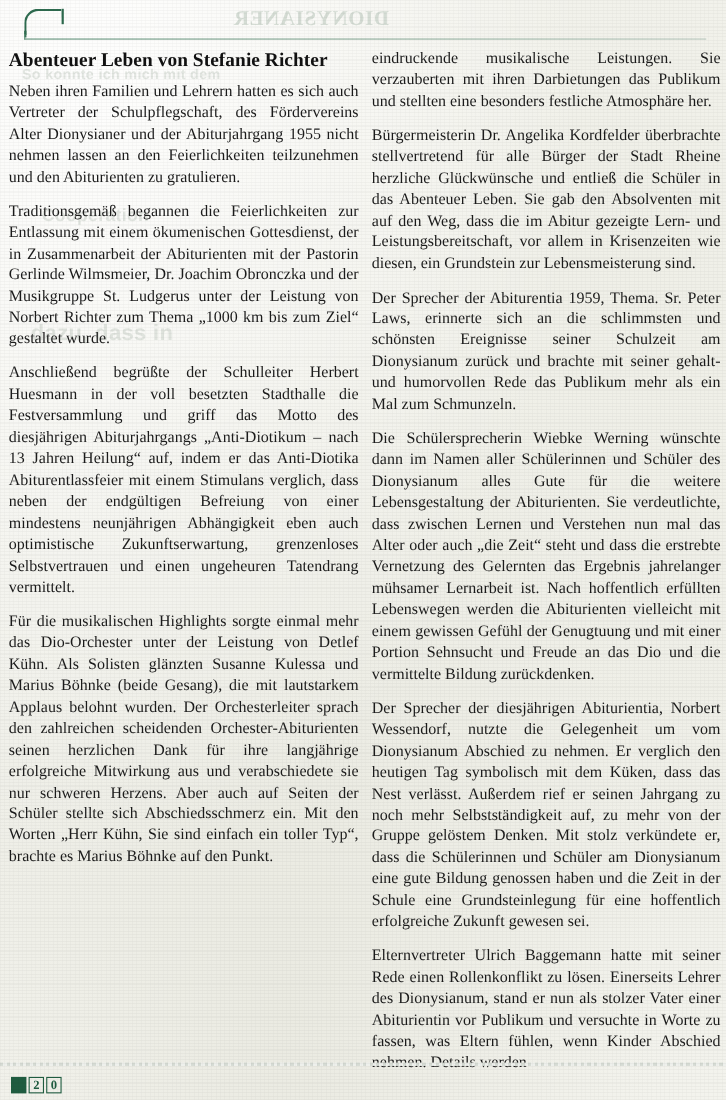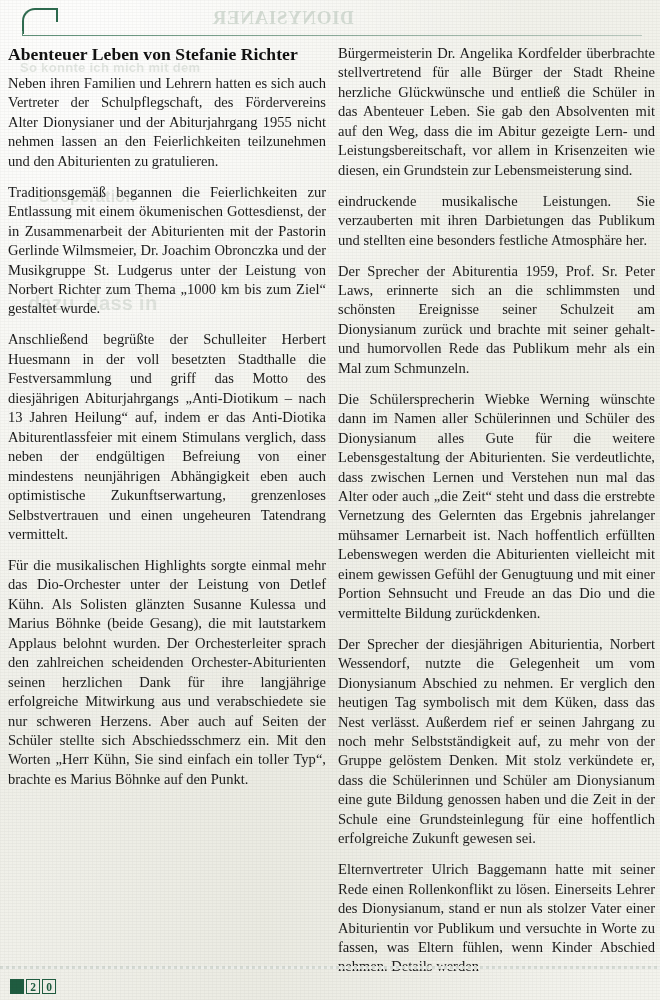--- a/index.html
+++ b/index.html
@@ -140,23 +140,23 @@
 <div class="bleed bleed-3">dazu, dass in</div>
 
 <div class="col col-left">
   <p>Neben ihren Familien und Lehrern hatten es sich auch Vertreter der Schulpflegschaft, des Fördervereins Alter Dionysianer und der Abiturjahrgang 1955 nicht nehmen lassen an den Feierlichkeiten teilzunehmen und den Abiturienten zu gratulieren.</p>
   <p>Traditionsgemäß begannen die Feierlichkeiten zur Entlassung mit einem ökumenischen Gottesdienst, der in Zusammenarbeit der Abiturienten mit der Pastorin Gerlinde Wilmsmeier, Dr. Joachim Obronczka und der Musikgruppe St. Ludgerus unter der Leistung von Norbert Richter zum Thema „1000 km bis zum Ziel“ gestaltet wurde.</p>
   <p>Anschließend begrüßte der Schulleiter Herbert Huesmann in der voll besetzten Stadthalle die Festversammlung und griff das Motto des diesjährigen Abiturjahrgangs „Anti-Diotikum – nach 13 Jahren Heilung“ auf, indem er das Anti-Diotika Abiturentlassfeier mit einem Stimulans verglich, dass neben der endgültigen Befreiung von einer mindestens neunjährigen Abhängigkeit eben auch optimistische Zukunftserwartung, grenzenloses Selbstvertrauen und einen ungeheuren Tatendrang vermittelt.</p>
   <p>Für die musikalischen Highlights sorgte einmal mehr das Dio-Orchester unter der Leistung von Detlef Kühn. Als Solisten glänzten Susanne Kulessa und Marius Böhnke (beide Gesang), die mit lautstarkem Applaus belohnt wurden. Der Orchesterleiter sprach den zahlreichen scheidenden Orchester-Abiturienten seinen herzlichen Dank für ihre langjährige erfolgreiche Mitwirkung aus und verabschiedete sie nur schweren Herzens. Aber auch auf Seiten der Schüler stellte sich Abschiedsschmerz ein. Mit den Worten „Herr Kühn, Sie sind einfach ein toller Typ“, brachte es Marius Böhnke auf den Punkt.</p>
 </div>
 
 <div class="col col-right">
+  <p>eindruckende musikalische Leistungen. Sie verzauberten mit ihren Darbietungen das Publikum und stellten eine besonders festliche Atmosphäre her.</p>
   <p>Bürgermeisterin Dr. Angelika Kordfelder überbrachte stellvertretend für alle Bürger der Stadt Rheine herzliche Glückwünsche und entließ die Schüler in das Abenteuer Leben. Sie gab den Absolventen mit auf den Weg, dass die im Abitur gezeigte Lern- und Leistungsbereitschaft, vor allem in Krisenzeiten wie diesen, ein Grundstein zur Lebensmeisterung sind.</p>
-  <p>eindruckende musikalische Leistungen. Sie verzauberten mit ihren Darbietungen das Publikum und stellten eine besonders festliche Atmosphäre her.</p>
-  <p>Der Sprecher der Abiturentia 1959, Prof. Sr. Peter Laws, erinnerte sich an die schlimmsten und schönsten Ereignisse seiner Schulzeit am Dionysianum zurück und brachte mit seiner gehalt- und humorvollen Rede das Publikum mehr als ein Mal zum Schmunzeln.</p>
+  <p>Der Sprecher der Abiturentia 1959, Thema. Sr. Peter Laws, erinnerte sich an die schlimmsten und schönsten Ereignisse seiner Schulzeit am Dionysianum zurück und brachte mit seiner gehalt- und humorvollen Rede das Publikum mehr als ein Mal zum Schmunzeln.</p>
   <p>Die Schülersprecherin Wiebke Werning wünschte dann im Namen aller Schülerinnen und Schüler des Dionysianum alles Gute für die weitere Lebensgestaltung der Abiturienten. Sie verdeutlichte, dass zwischen Lernen und Verstehen nun mal das Alter oder auch „die Zeit“ steht und dass die erstrebte Vernetzung des Gelernten das Ergebnis jahrelanger mühsamer Lernarbeit ist. Nach hoffentlich erfüllten Lebenswegen werden die Abiturienten vielleicht mit einem gewissen Gefühl der Genugtuung und mit einer Portion Sehnsucht und Freude an das Dio und die vermittelte Bildung zurückdenken.</p>
   <p>Der Sprecher der diesjährigen Abiturientia, Norbert Wessendorf, nutzte die Gelegenheit um vom Dionysianum Abschied zu nehmen. Er verglich den heutigen Tag symbolisch mit dem Küken, dass das Nest verlässt. Außerdem rief er seinen Jahrgang zu noch mehr Selbstständigkeit auf, zu mehr von der Gruppe gelöstem Denken. Mit stolz verkündete er, dass die Schülerinnen und Schüler am Dionysianum eine gute Bildung genossen haben und die Zeit in der Schule eine Grundsteinlegung für eine hoffentlich erfolgreiche Zukunft gewesen sei.</p>
   <p>Elternvertreter Ulrich Baggemann hatte mit seiner Rede einen Rollenkonflikt zu lösen. Einerseits Lehrer des Dionysianum, stand er nun als stolzer Vater einer Abiturientin vor Publikum und versuchte in Worte zu fassen, was Eltern fühlen, wenn Kinder Abschied nehmen. Details werden</p>
 </div>
 
 <div class="footer">
   <div class="footer-rule"></div>
   <div class="pagenum">
     <span class="pg-block"></span>
     <span class="pg-digit">2</span>

